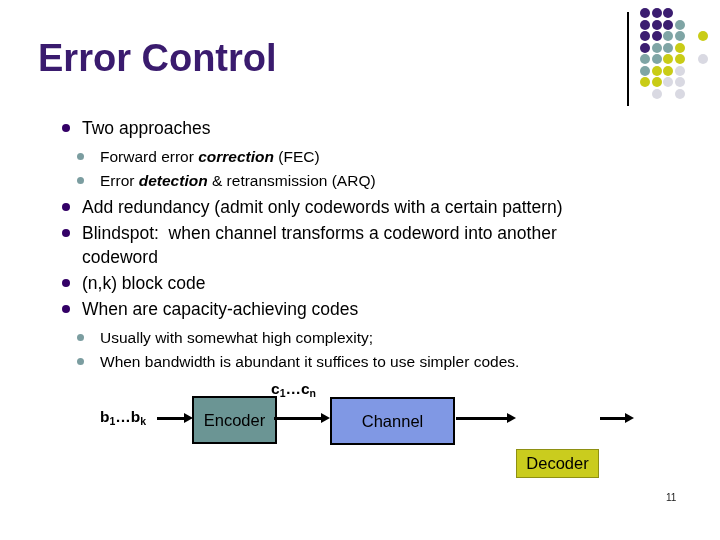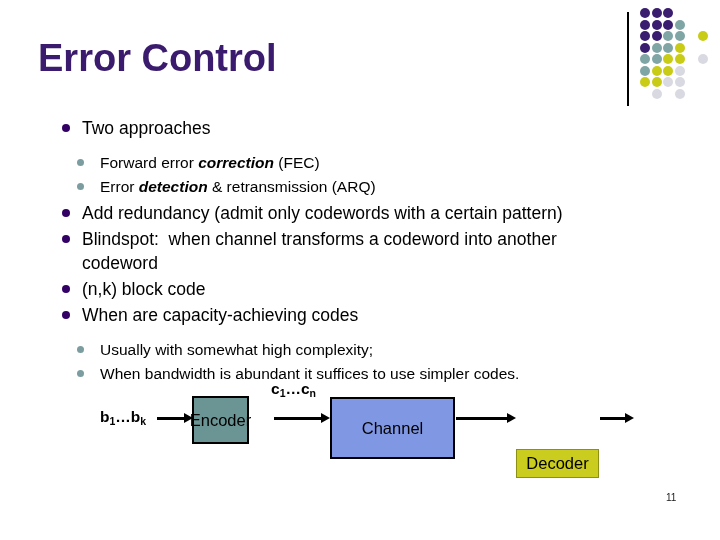--- a/index.html
+++ b/index.html
@@ -33,35 +33,35 @@
     position:absolute;width:10px;height:10px;border-radius:50%;
   }
   
   .bullets{
     position:absolute;left:0;top:108px;width:640px;
   }
   .item{position:relative;margin-top:2px;}
   .item.l1{font-size:17.5px;line-height:24px;padding-left:82px;}
   .item.l2{font-size:15.5px;line-height:22px;padding-left:100px;}
   .item:first-child{margin-top:8px;}
-  .item.l1 + .item.l2{margin-top:12px;}
+  .item.l1 + .item.l2{margin-top:6px;}
   .item.l2 + .item.l1{margin-top:3px;}
   .bullet{position:absolute;border-radius:50%;}
   .item.l1 .bullet{left:62px;top:8px;width:8px;height:8px;background:var(--bullet1,#330066);}
   .item.l2 .bullet{left:77px;top:7px;width:7px;height:7px;background:var(--bullet2,#7b9da0);}
   .txt{white-space:pre-wrap;}
   .seg.bi{font-weight:bold;font-style:italic;}
   
   .box{
     position:absolute;display:flex;align-items:center;justify-content:center;
     font-size:16.5px;
   }
-  .box-encoder{left:192px;top:396px;width:57px;height:48px;
+  .box-encoder{left:192px;top:396px;width:85px;height:48px;
     background:var(--encoder-fill,#6b9594);border:2px solid #000;box-sizing:border-box;}
-  .box-channel{left:330px;top:397px;width:125px;height:62px;
+  .box-channel{left:330px;top:397px;width:125px;height:48px;
     background:var(--channel-fill,#8098e4);border:2px solid #000;box-sizing:border-box;}
   .box-decoder{left:516px;top:404px;width:83px;height:29px;
     background:var(--decoder-fill,#cacc1e);border:1px solid var(--decoder-border,#8e9013);box-sizing:border-box;margin-top:45px;}
   .io-label{position:absolute;font-weight:bold;font-size:15.5px;line-height:1;}
   .io-label sub{font-size:10.5px;vertical-align:-3px;}
   .label-input{left:100px;top:409px;}
   .label-code{left:271px;top:381px;}
   .arrow{position:absolute;height:3px;background:#000;top:417px;}
   .a1{left:157px;width:28px;}
   .a2{left:274px;width:48px;}

